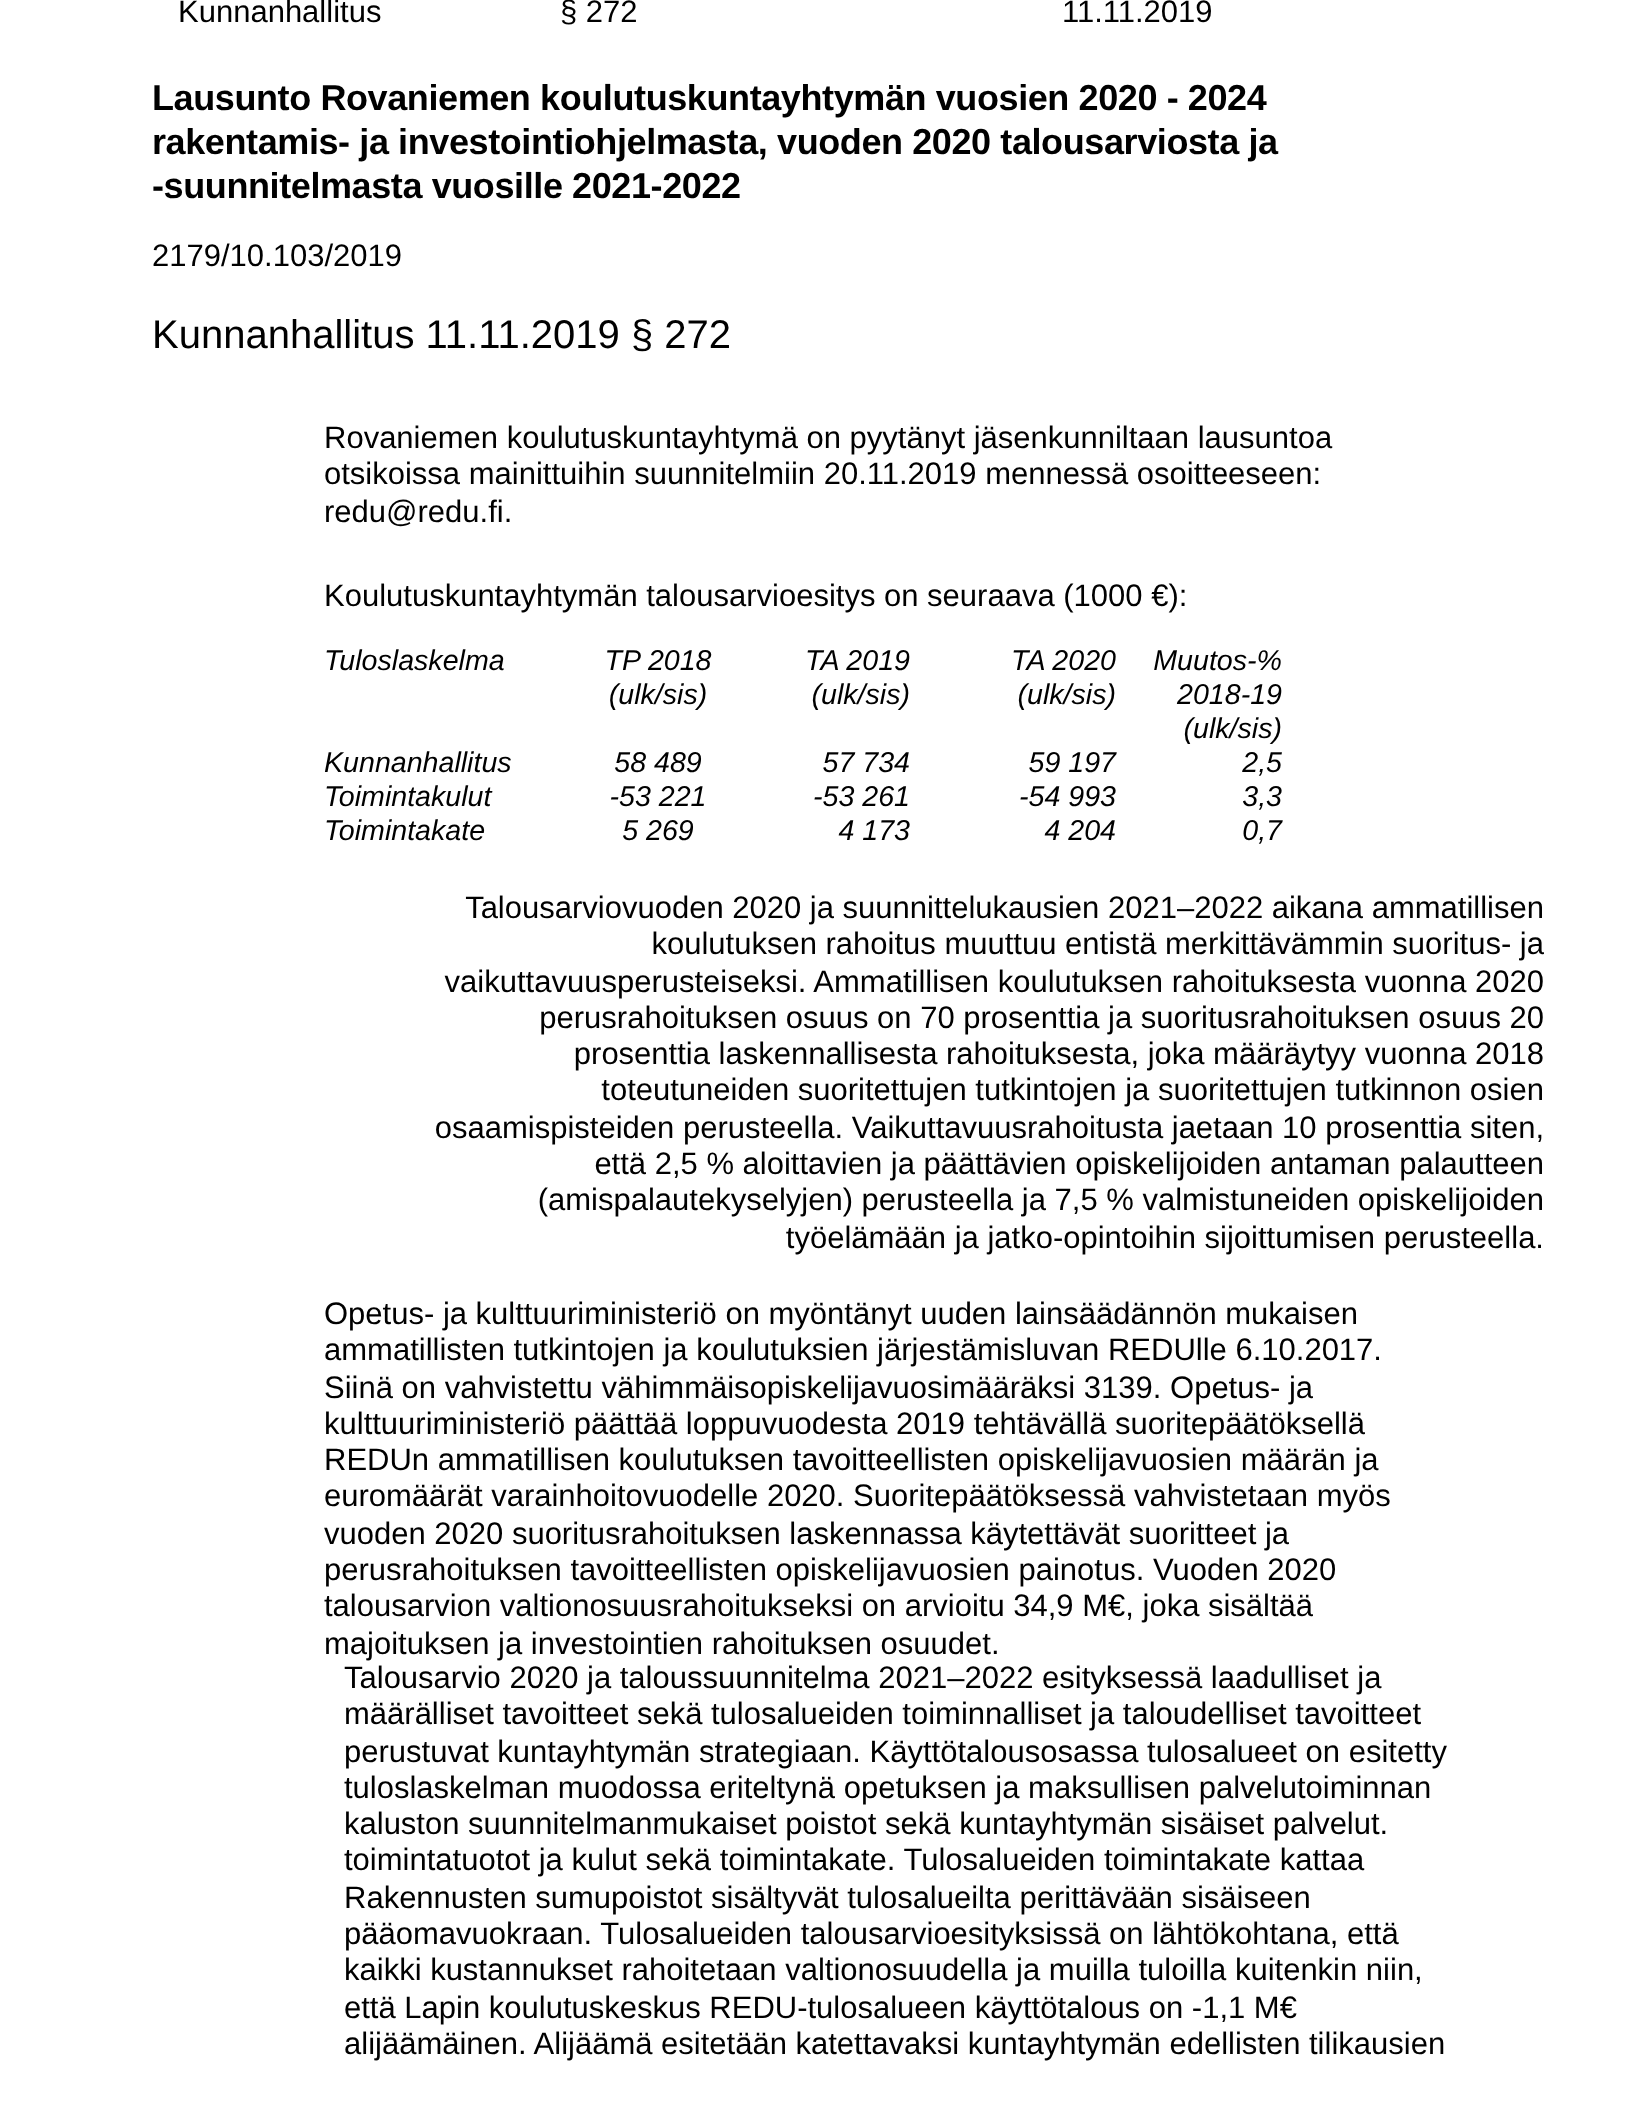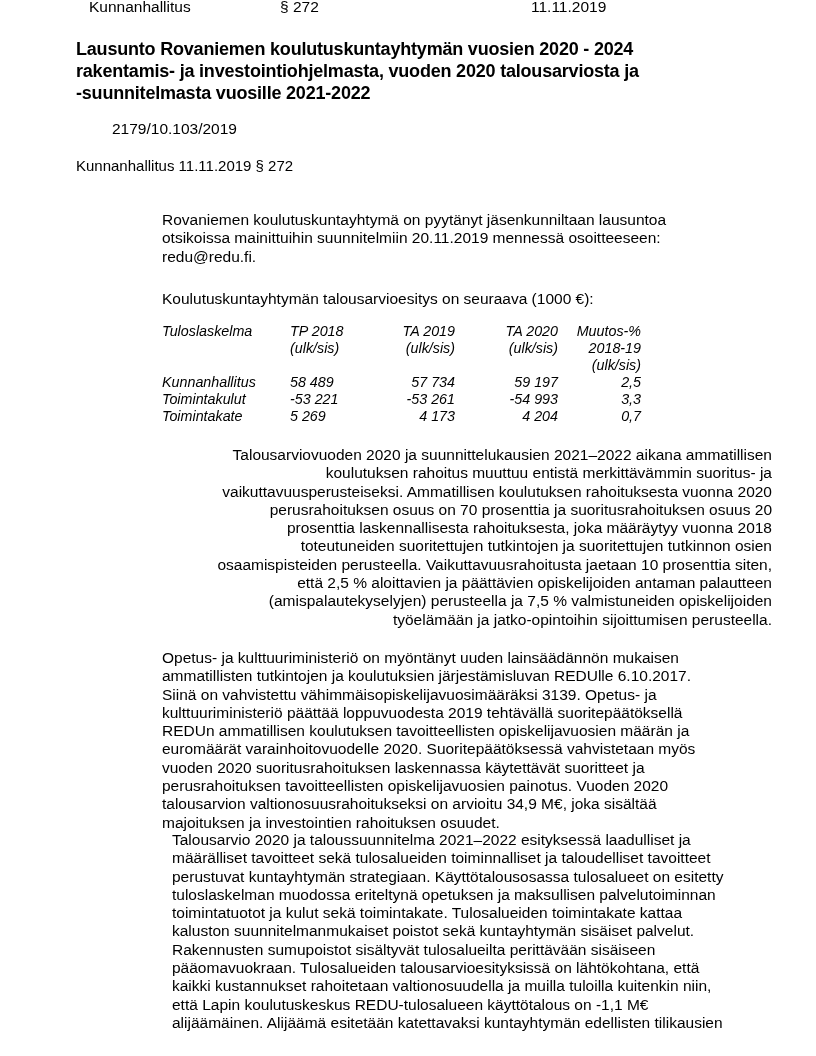--- a/index.html
+++ b/index.html
@@ -11,36 +11,36 @@
   .hdr span { position: absolute; top: -2px; }
   .hdr .c1 { left: 0; }
   .hdr .c2 { left: 191px; }
   .hdr .c3 { left: 442px; }
   .title {
     position: absolute; top: 38px; left: 76px; width: 680px;
     font-weight: bold; font-size: 18px; line-height: 22px; margin: 0;
     letter-spacing: -0.2px;
   }
   .title span { display: block; white-space: nowrap; }
-  .ref { position: absolute; top: 120px; left: 76px; font-size: 15.5px; margin-left: 36px; }
-  .meeting { position: absolute; top: 157px; left: 76px; font-size: 15px; }
+  .ref { position: absolute; top: 120px; left: 76px; font-size: 15.5px; }
+  .meeting { position: absolute; top: 157px; left: 76px; font-size: 20px; }
   .body {
     position: absolute; left: 162px; width: 610px; font-size: 15.5px; line-height: 18.3px;
   }
   .body .line { display: block; white-space: nowrap; }
   .p1 { top: 211px; }
   .p2 { top: 290px; }
   table.fin {
     position: absolute; top: 323px; left: 162px;
     border-collapse: collapse; font-style: italic; font-size: 14.3px; line-height: 17px;
   }
   table.fin td, table.fin th { padding: 0; font-weight: normal; vertical-align: top; }
   table.fin th { text-align: right; }
   table.fin th.lbl, table.fin td.lbl { text-align: left; width: 128px; }
-  table.fin .c-tp { width: 78px; text-align: left; }
+  table.fin .c-tp { width: 78px; text-align: center; }
   table.fin .c-ta19 { width: 87px; text-align: right; }
   table.fin .c-ta20 { width: 103px; text-align: right; }
   table.fin .c-mut { width: 83px; text-align: right; }
   table.fin td { text-align: right; }
   .p3 { top: 446px; text-align: right; }
   .p4 { top: 649px; }
   .p5 { top: 831px; margin-left: 10px; }
 </style>
 </head>
 <body>
@@ -126,20 +126,20 @@
     <span class="line">vuoden 2020 suoritusrahoituksen laskennassa käytettävät suoritteet ja</span>
     <span class="line">perusrahoituksen tavoitteellisten opiskelijavuosien painotus. Vuoden 2020</span>
     <span class="line">talousarvion valtionosuusrahoitukseksi on arvioitu 34,9 M€, joka sisältää</span>
     <span class="line">majoituksen ja investointien rahoituksen osuudet.</span>
   </div>
 <div class="body p5">
     <span class="line">Talousarvio 2020 ja taloussuunnitelma 2021–2022 esityksessä laadulliset ja</span>
     <span class="line">määrälliset tavoitteet sekä tulosalueiden toiminnalliset ja taloudelliset tavoitteet</span>
     <span class="line">perustuvat kuntayhtymän strategiaan. Käyttötalousosassa tulosalueet on esitetty</span>
     <span class="line">tuloslaskelman muodossa eriteltynä opetuksen ja maksullisen palvelutoiminnan</span>
+    <span class="line">kaluston suunnitelmanmukaiset poistot sekä kuntayhtymän sisäiset palvelut.</span>
     <span class="line">toimintatuotot ja kulut sekä toimintakate. Tulosalueiden toimintakate kattaa</span>
-    <span class="line">kaluston suunnitelmanmukaiset poistot sekä kuntayhtymän sisäiset palvelut.</span>
     <span class="line">Rakennusten sumupoistot sisältyvät tulosalueilta perittävään sisäiseen</span>
     <span class="line">pääomavuokraan. Tulosalueiden talousarvioesityksissä on lähtökohtana, että</span>
     <span class="line">kaikki kustannukset rahoitetaan valtionosuudella ja muilla tuloilla kuitenkin niin,</span>
     <span class="line">että Lapin koulutuskeskus REDU-tulosalueen käyttötalous on -1,1 M€</span>
     <span class="line">alijäämäinen. Alijäämä esitetään katettavaksi kuntayhtymän edellisten tilikausien</span>
   </div>
 
 </body></html>

